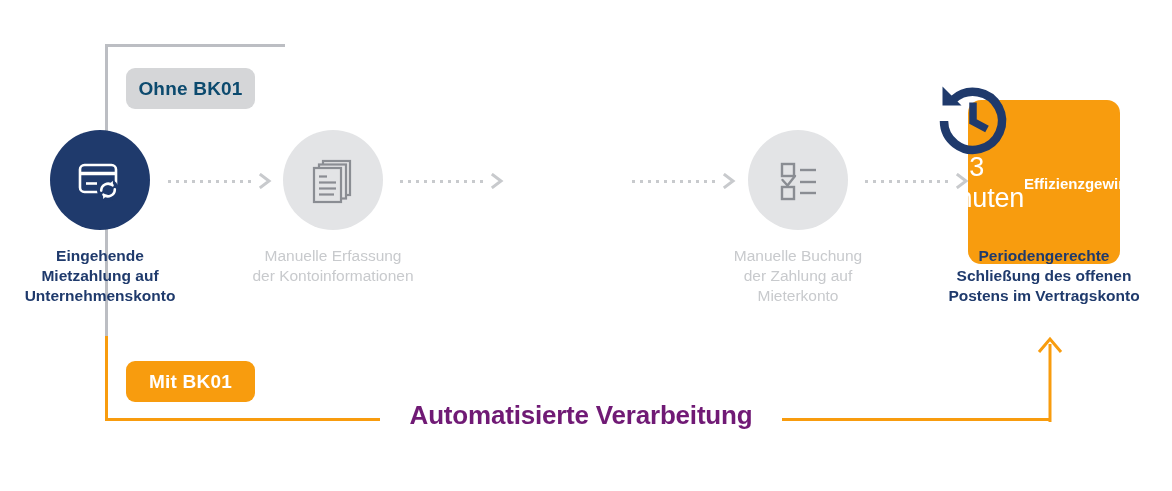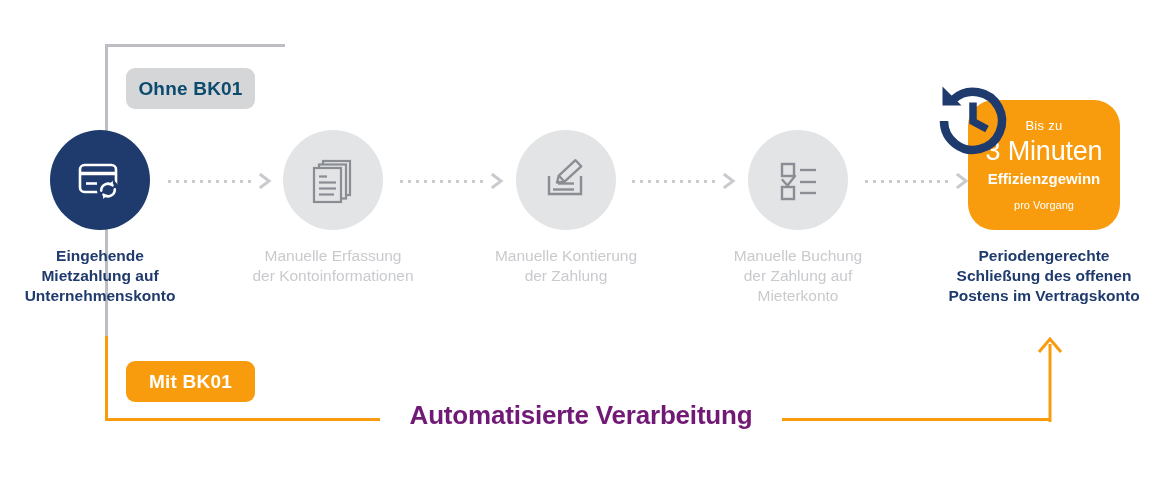--- a/index.html
+++ b/index.html
@@ -121,27 +121,27 @@
     height: 16px;
     margin-left: 2px;
   }
 
   
   .result-card {
     position: absolute;
     left: 968px;
     top: 100px;
     width: 152px;
-    height: 130px;
-    background: #f89c0e;
-    border-radius: 26px;
+    height: 164px;
+    background: #f89c0e;
+    border-radius: 13px;
     color: #ffffff;
     text-align: center;
     display: flex;
-    flex-direction: column;
+    flex-direction: row;
     align-items: center;
     justify-content: center;
     line-height: 1.15;
   }
   .rc-pre   { font-size: 13px; font-weight: normal; letter-spacing: .3px; }
   .rc-big   { font-size: 27px; font-weight: normal; margin-top: 2px; letter-spacing: -.2px; }
   .rc-mid   { font-size: 15px; font-weight: bold; margin-top: 3px; }
   .rc-sub   { font-size: 11px; font-weight: normal; margin-top: 12px; }
 
   .clock-icon {
@@ -249,35 +249,20 @@
 der Kontoinformationen</div>
   </div>
 
   <div class="connector" style="left:400px; width:104px;">
     <div class="dots"></div>
     <svg class="chev" viewBox="0 0 14 16">
       <path d="M3 2 L11 8 L3 14" fill="none" stroke="#c8cacd" stroke-width="3" stroke-linecap="square" stroke-linejoin="miter"></path>
     </svg>
   </div>
 
-  <div class="step" style="left:466px;">
-    <div class="circle circle-grey">
-      <svg width="58" height="58" viewBox="0 0 58 58">
-        <path d="M12 25 L12 43 L44 43 L44 25" fill="none" stroke="#8a8d93" stroke-width="2.4"></path>
-        <line x1="21" y1="32.5" x2="37" y2="32.5" stroke="#8a8d93" stroke-width="2.4"></line>
-        <line x1="16" y1="38.5" x2="37" y2="38.5" stroke="#8a8d93" stroke-width="2.4"></line>
-        <g>
-          <path d="M20 31.5 L21.8 24.6 L38.5 9.2 L44.2 15.3 L27.5 30.7 z" fill="#e3e4e6" stroke="#8a8d93" stroke-width="2.4" stroke-linejoin="round"></path>
-          <line x1="21.8" y1="24.6" x2="27.5" y2="30.7" stroke="#8a8d93" stroke-width="2.2"></line>
-        </g>
-      </svg>
-    </div>
-    <div class="step-label label-muted">Manuelle Kontierung
-der Zahlung</div>
-  </div>
 
   <div class="connector" style="left:632px; width:104px;">
     <div class="dots"></div>
     <svg class="chev" viewBox="0 0 14 16">
       <path d="M3 2 L11 8 L3 14" fill="none" stroke="#c8cacd" stroke-width="3" stroke-linecap="square" stroke-linejoin="miter"></path>
     </svg>
   </div>
 
   <div class="step" style="left:698px;">
     <div class="circle circle-grey">

